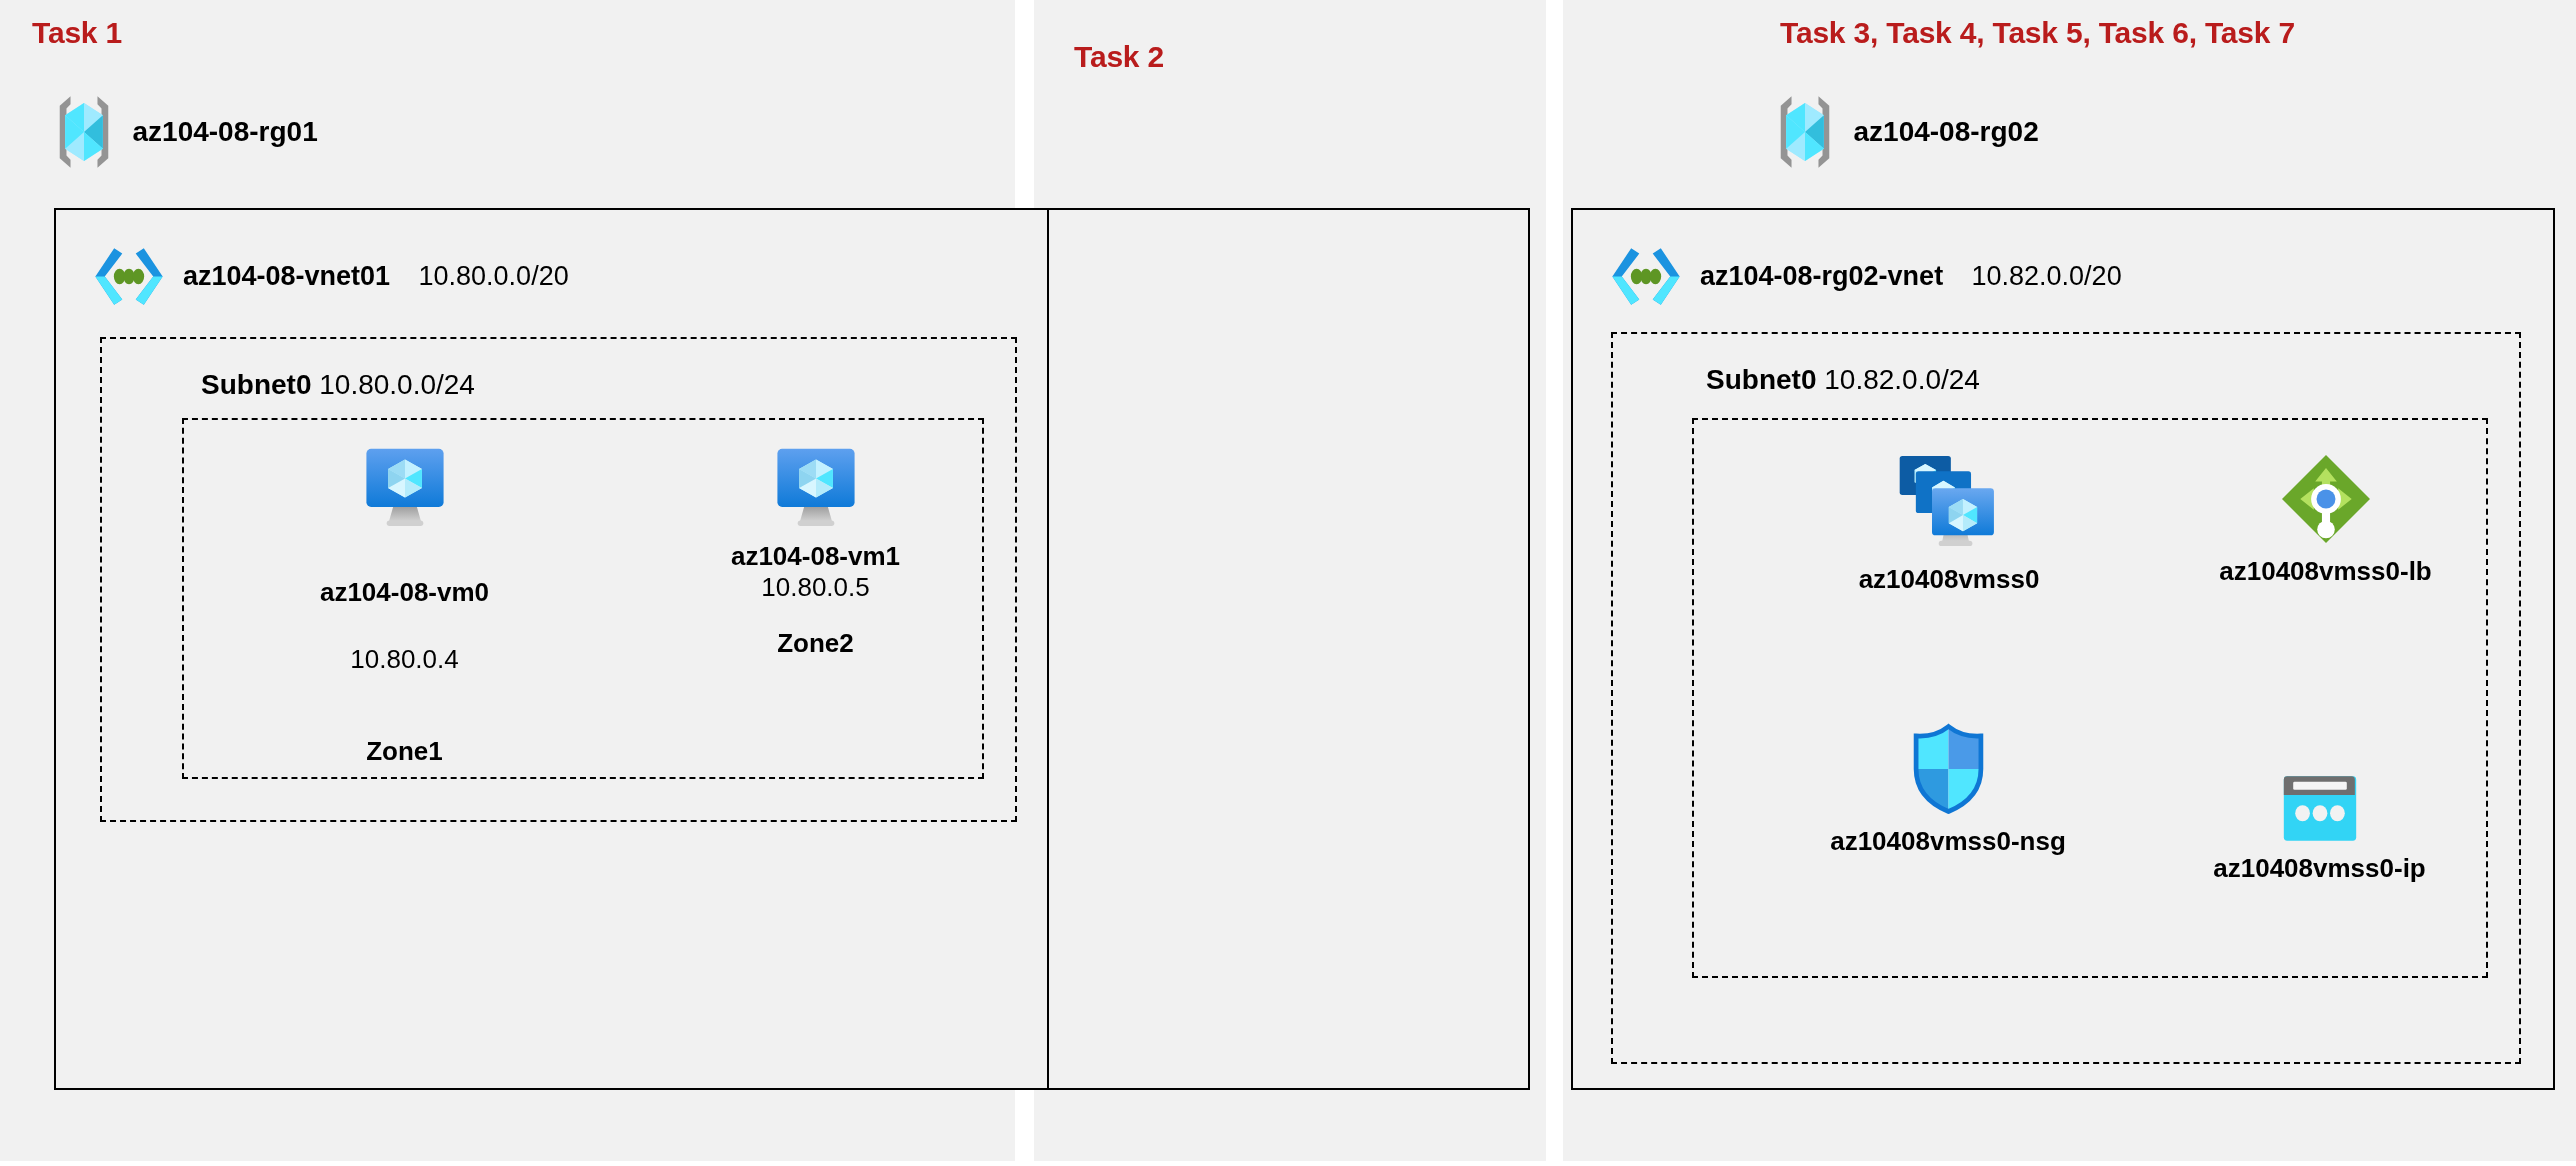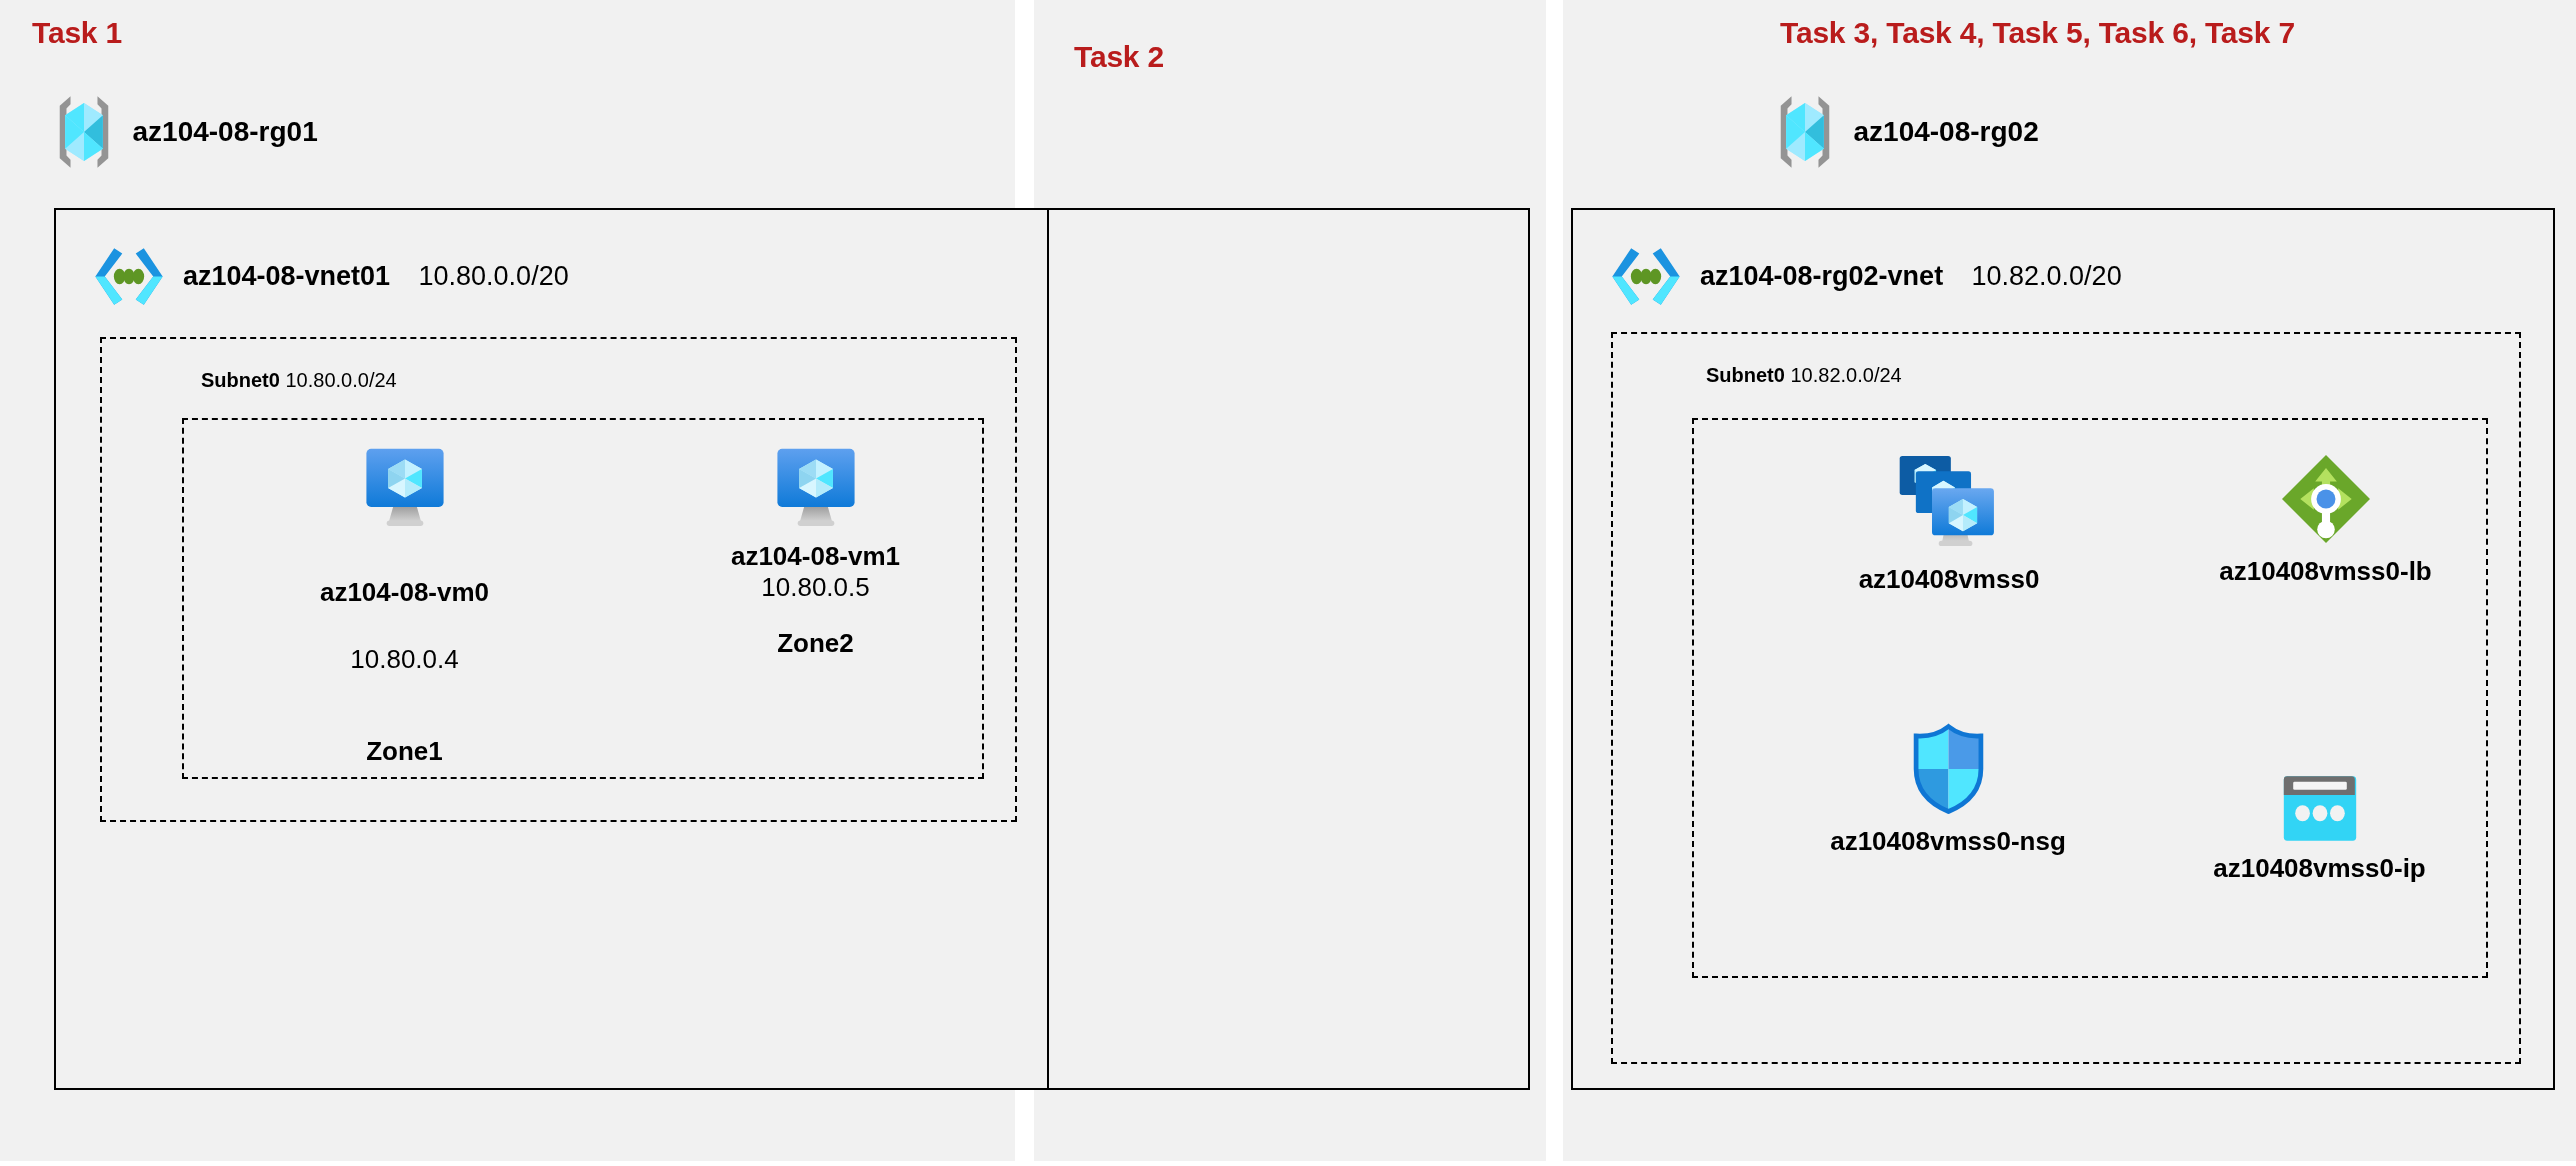--- a/index.html
+++ b/index.html
@@ -95,21 +95,21 @@
     border: 2.7px dashed #000000;
     box-sizing: border-box;
   }
   #subnet-box-1       { left: 100px;  top: 337px;  width: 917px; height: 485px; }
   #subnet-inner-1     { left: 182px;  top: 418px;  width: 802px; height: 361px; }
   #subnet-box-2       { left: 1611px; top: 332px;  width: 910px; height: 732px; }
   #subnet-inner-2     { left: 1692px; top: 418px;  width: 796px; height: 560px; }
 
   .subnet-label {
     position: absolute;
-    font-size: 20px;
+    font-size: 28px;
     color: #000000;
     white-space: nowrap;
   }
   .subnet-label b { font-weight: bold; }
   #subnet-label-1 { left: 201px;  top: 369px; }
   #subnet-label-2 { left: 1706px; top: 364px; }
 
   
   .node {
     position: absolute;

